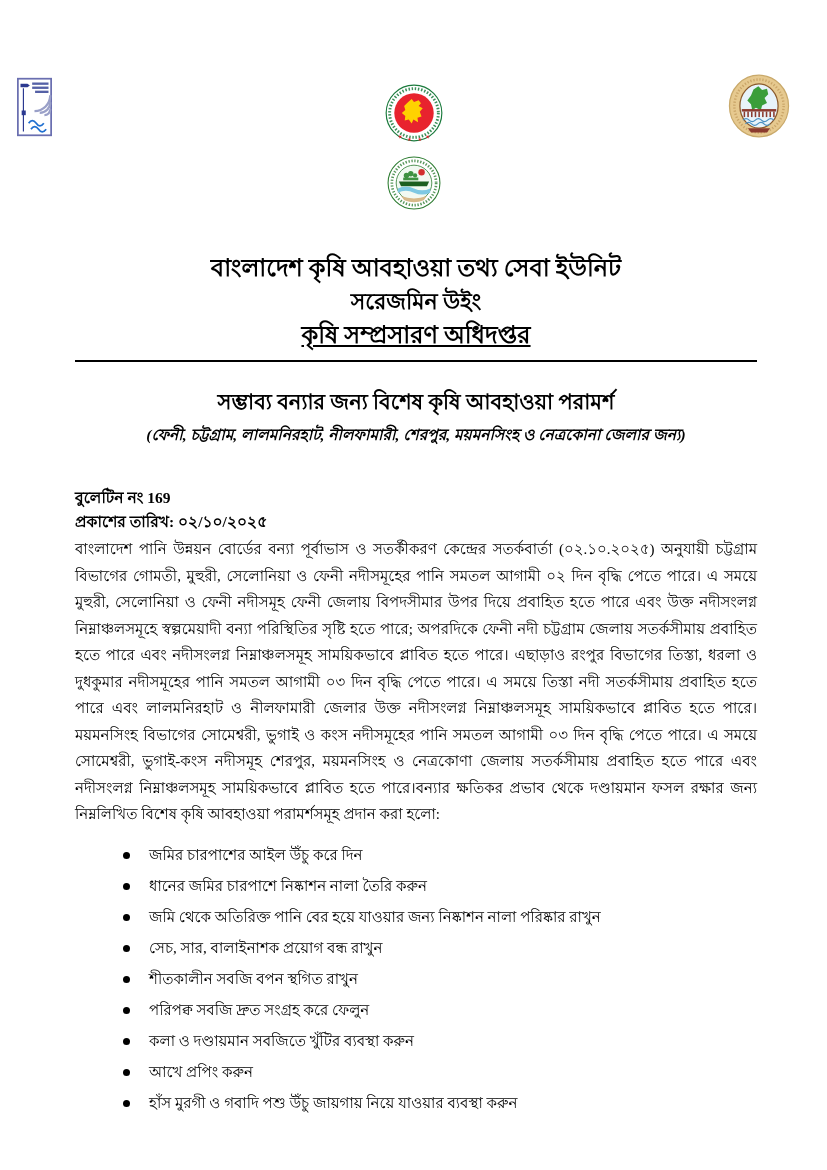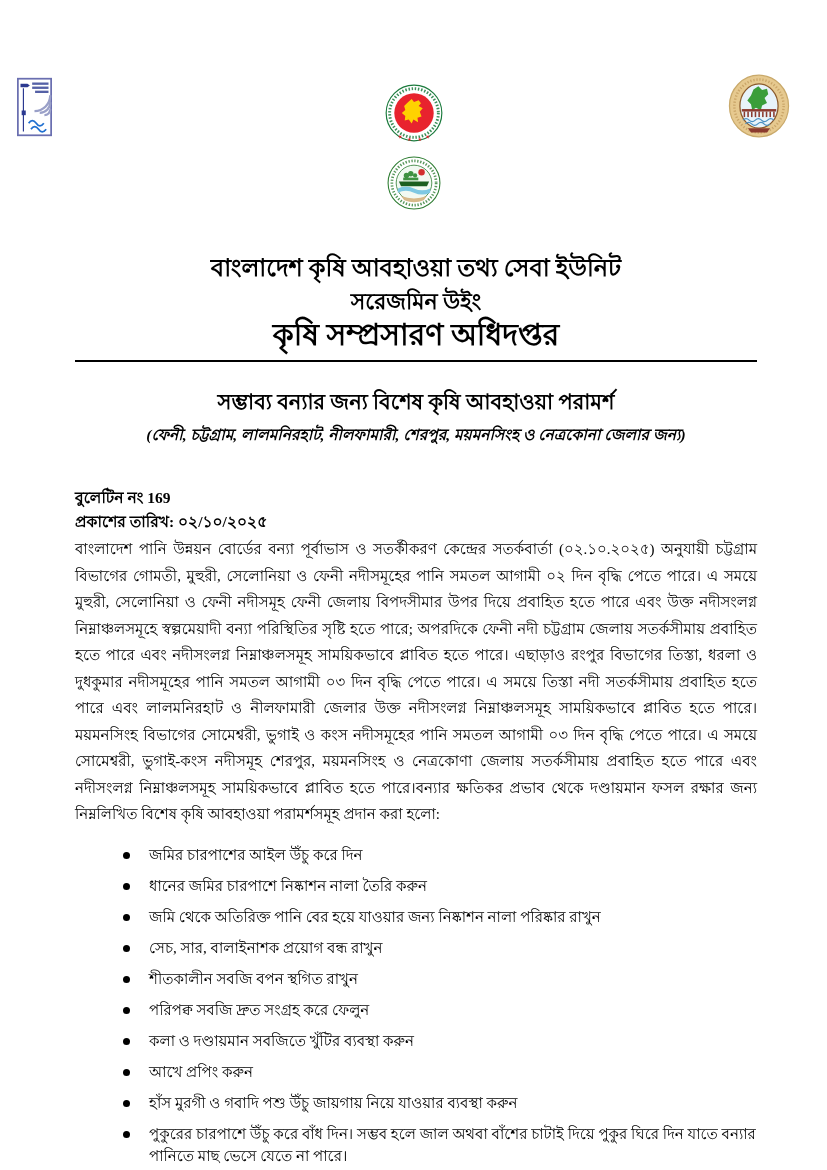--- a/index.html
+++ b/index.html
@@ -16,21 +16,21 @@
   
   .logo{position:absolute;}
   .gov-logo{left:50%;transform:translateX(-50%);top:84px;}
   .bmd-logo{left:17px;top:77px;}
   .dae-logo{left:50%;transform:translateX(-50%);top:156px;}
   .bwdb-logo{right:37px;top:74px;}
   
   .org-title{ text-align:center; margin-top:250px; font-weight:700; }
   .org-title .l1{font-size:24px;line-height:36px;}
   .org-title .l2{font-size:22px;line-height:32px;}
-  .org-title .l3{font-size:30px;line-height:34px;}
+  .org-title .l3{font-size:24px;line-height:34px;text-decoration:underline;}
   .rule{border:none;border-top:2.5px solid #000;margin:8px 0 0 0;}
   .advisory-title{text-align:center;font-weight:700;font-size:21px;margin-top:26px;line-height:28px;}
   .advisory-subtitle{text-align:center;font-weight:700;font-size:15.5px;margin-top:8px;line-height:22px;font-style:italic;}
   
   .bulletin-meta{margin-top:40px;font-weight:700;font-size:15.5px;line-height:24px;}
   
   .body-par{font-size:15px;line-height:26.5px;text-align:justify;margin-top:2px;}
   ul.advisory-list{margin:16px 0 0 0;padding:0 0 0 48px;list-style:none;}
   ul.advisory-list li{
     font-size:15px;line-height:22px;margin-bottom:9px;position:relative;padding-left:26px;
@@ -147,17 +147,16 @@
     <ul class="advisory-list">
       <li>জমির চারপাশের আইল উঁচু করে দিন</li>
       <li>ধানের জমির চারপাশে নিষ্কাশন নালা তৈরি করুন</li>
       <li>জমি থেকে অতিরিক্ত পানি বের হয়ে যাওয়ার জন্য নিষ্কাশন নালা পরিষ্কার রাখুন</li>
       <li>সেচ, সার, বালাইনাশক প্রয়োগ বন্ধ রাখুন</li>
       <li>শীতকালীন সবজি বপন স্থগিত রাখুন</li>
       <li>পরিপক্ব সবজি দ্রুত সংগ্রহ করে ফেলুন</li>
       <li>কলা ও দণ্ডায়মান সবজিতে খুঁটির ব্যবস্থা করুন</li>
       <li>আখে প্রপিং করুন</li>
       <li>হাঁস মুরগী ও গবাদি পশু উঁচু জায়গায় নিয়ে যাওয়ার ব্যবস্থা করুন</li>
-      <li>পুকুরের চারপাশে উঁচু করে বাঁধ দিন। সম্ভব হলে জাল অথবা বাঁশের চাটাই দিয়ে পুকুর ঘিরে দিন যাতে বন্যার পানিতে মাছ ভেসে যেতে না পারে।</li>
     </ul>
 
   </div>
 </div>
 
 </body></html>

